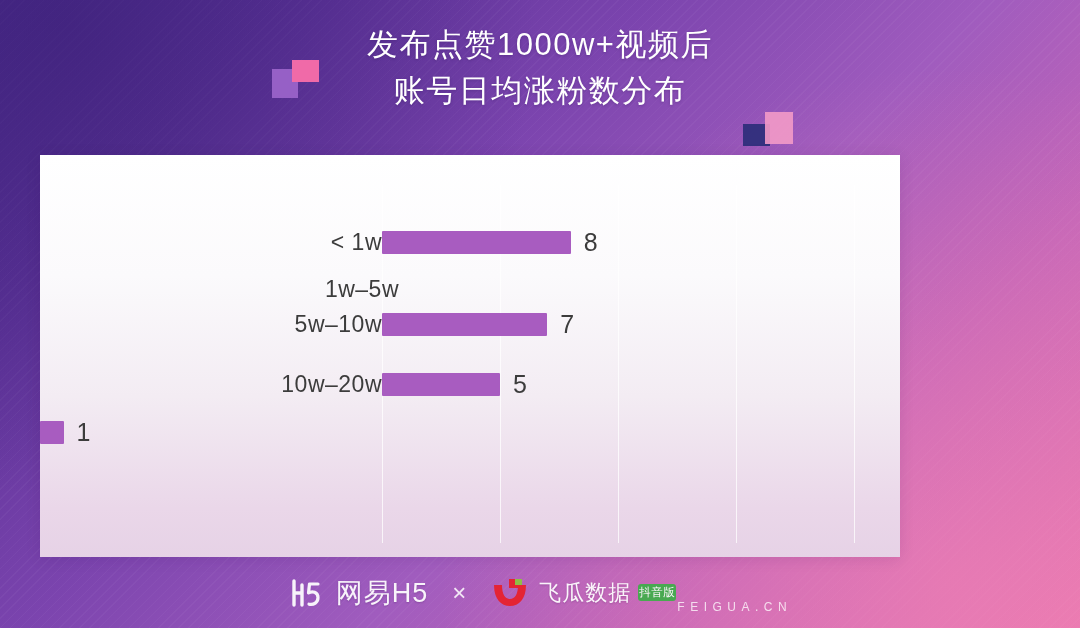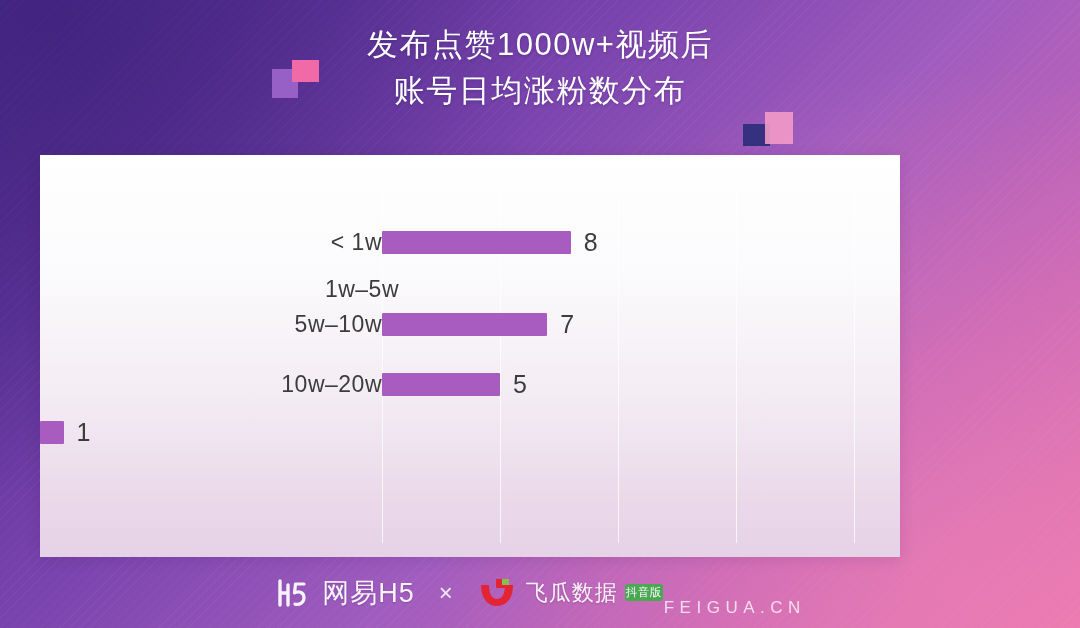--- a/index.html
+++ b/index.html
@@ -105,21 +105,21 @@
   #feigua-top { display: flex; align-items: center; gap: 7px; }
   #feigua-name {
     color: #ffffff; font-size: 22px; letter-spacing: 1px; line-height: 24px;
     text-shadow: 0 1px 2px rgba(60,20,80,0.25);
   }
   #feigua-badge {
     background: #3fae4a; color: #ffffff; font-size: 11.5px; line-height: 15px;
     padding: 1px 1px; border-radius: 3px; letter-spacing: .5px;
   }
   #feigua-domain {
-    color: rgba(255,255,255,0.82); font-size: 17px; letter-spacing: 5.5px;
+    color: rgba(255,255,255,0.82); font-size: 12px; letter-spacing: 5.5px;
     line-height: 13px;
     margin-top: 30px;
   }
 </style>
 </head>
 <body>
 
 <div id="stage">
   <div id="bg-texture"></div>
   <div id="bg-glow"></div>

